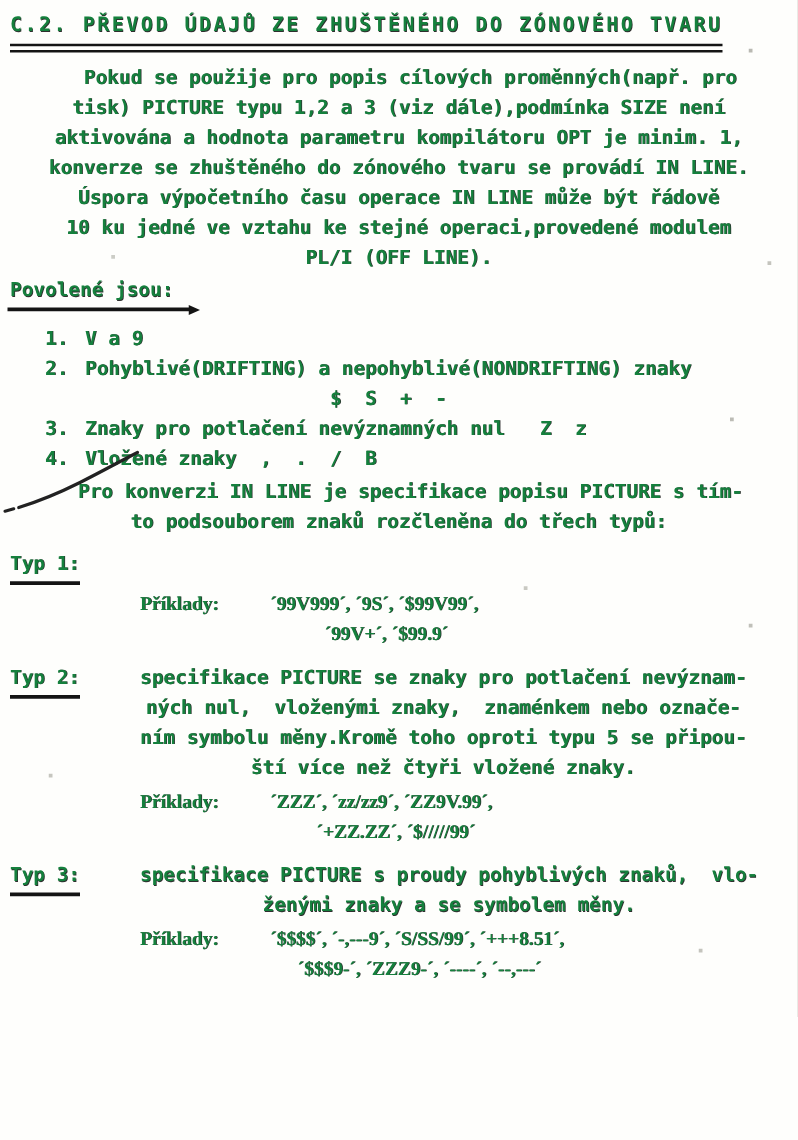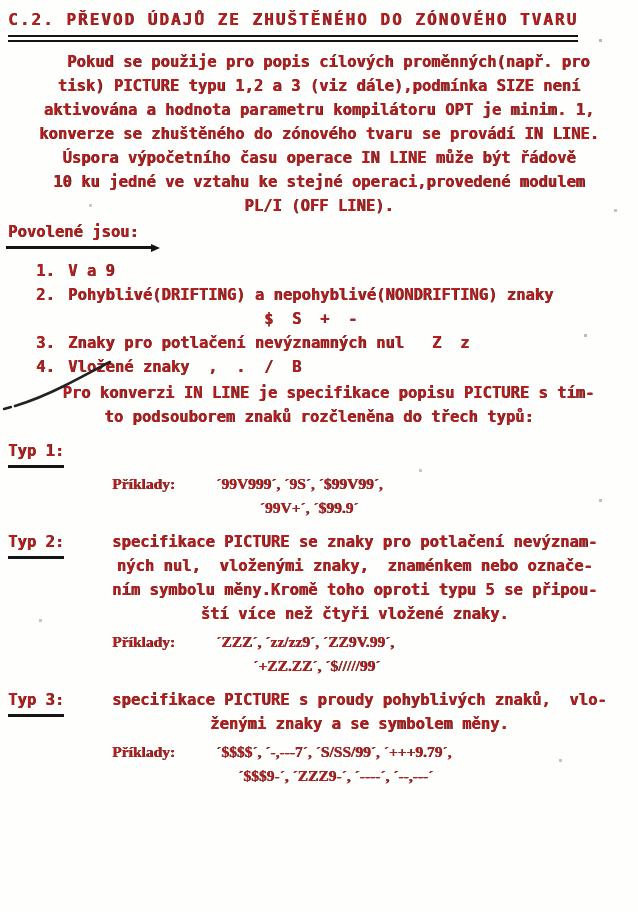--- a/index.html
+++ b/index.html
@@ -1,21 +1,21 @@
 <!DOCTYPE html>
 <html><head>
 <meta charset="utf-8">
 <style>
   html,body{margin:0;padding:0;background:#d9d9d4;}
   .page{
     position:relative;
     width:638px;height:912px;
     margin:0 auto;
     background:#fefefc;
-    color:#b91c1c;
+    color:#15803d;
     font-family:"DejaVu Sans Mono",monospace;
     font-weight:bold;
     font-size:15.5px;
     line-height:24px;
     padding:6px 8px 0 8px;
     box-sizing:border-box;
     overflow:hidden;
     text-shadow:0.6px 0.3px 0.5px rgba(10,10,10,0.85);
   }
   .t{white-space:pre-wrap;margin:0;text-align:center;}
@@ -145,16 +145,16 @@
 
   <div class="type">
     <div class="type-label">
       <span>Typ 3:</span>
     </div>
     <div class="t">specifikace PICTURE s proudy pohyblivých znaků,  vlo-
 ženými znaky a se symbolem měny.</div>
   </div>
   <div class="ex-row">
     <span class="ex-label">Příklady:</span>
-    <div class="t">´$$$$´, ´-,---7´, ´S/SS/99´, ´+++9.79´,
+    <div class="t">´$$$$´, ´-,---9´, ´S/SS/99´, ´+++8.51´,
  ´$$$9-´, ´ZZZ9-´, ´----´, ´--,---´</div>
   </div>
 </div>
 
 </body></html>

